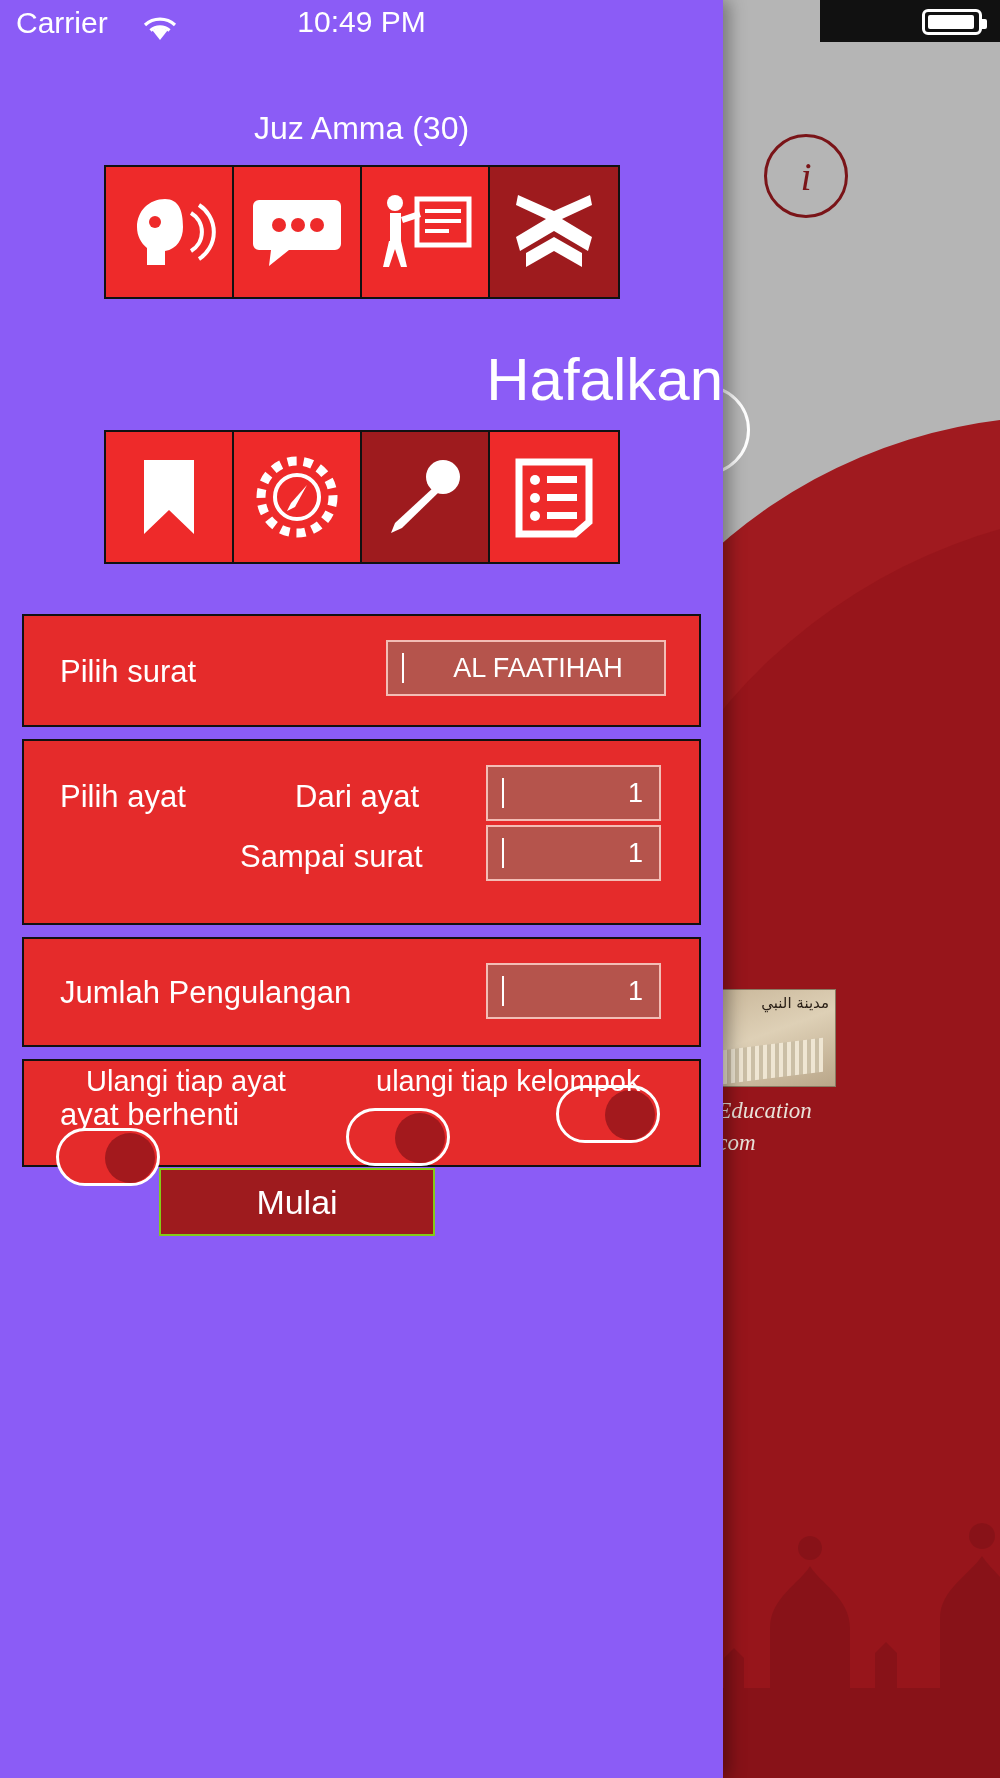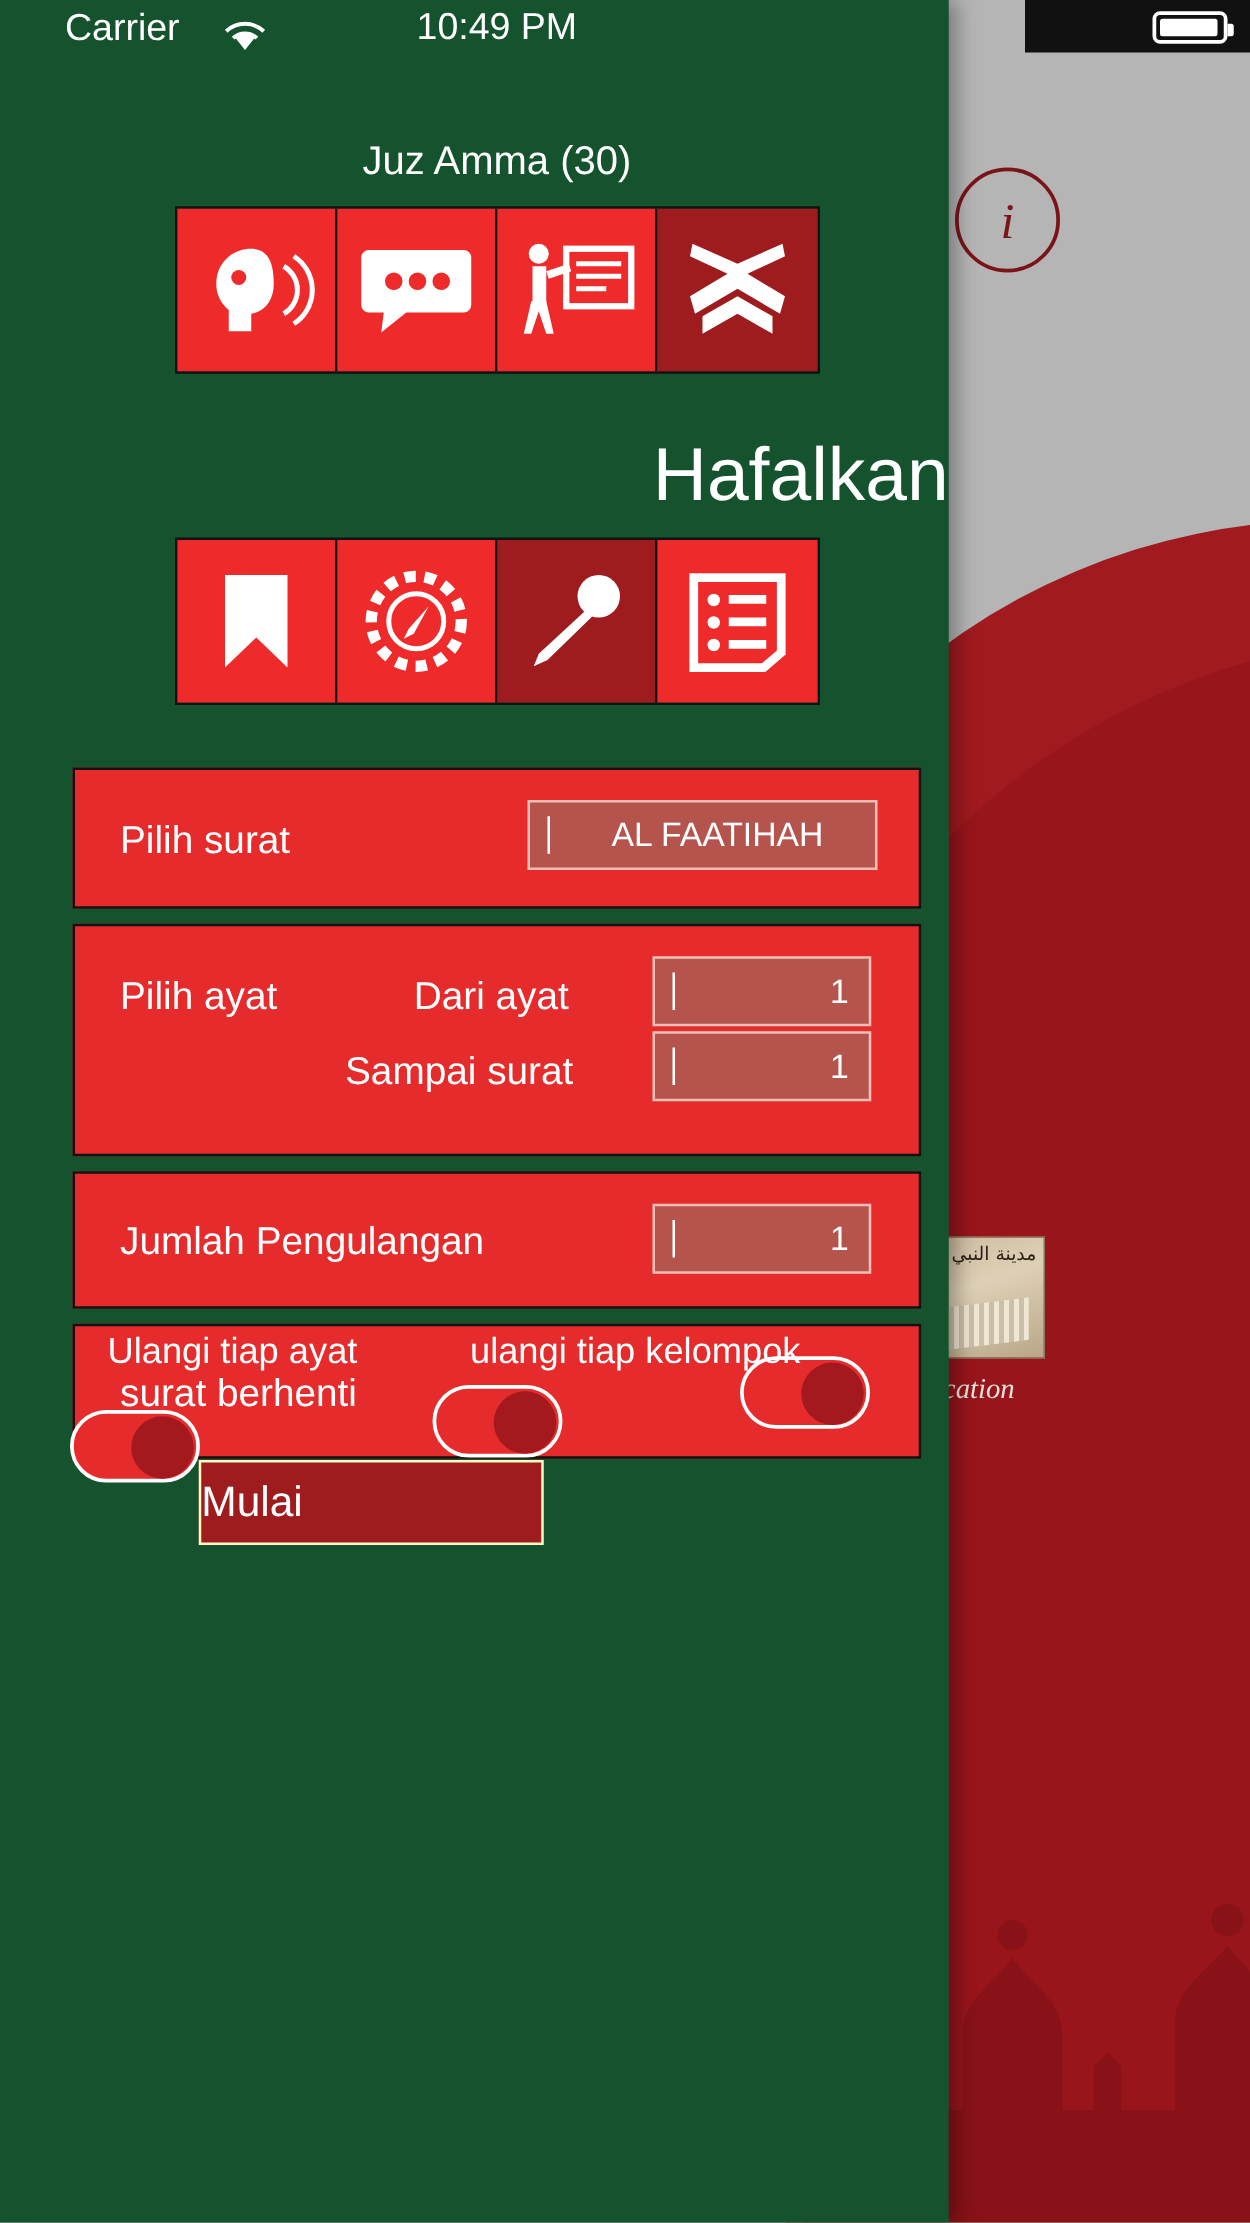--- a/index.html
+++ b/index.html
@@ -65,24 +65,23 @@
   .bg-caption{
     position:absolute;color:#e9e3da;font-family:"Liberation Serif",serif;font-style:italic;font-size:23px;
     white-space:nowrap;
   }
   #bg-cap1{left:700px;top:1098px;}
   #bg-cap2{left:700px;top:1130px;}
 
   
   #drawer{
     position:absolute;left:0;top:0;width:723px;height:1778px;
-    background:#14532d;
+    background:#8b5cf6;
     box-shadow:6px 0 16px rgba(0,0,0,.35);
     overflow:hidden;
-    padding-left:36px;
   }
   
   #statusbar{position:relative;height:52px;color:#fff;}
   #carrier{position:absolute;left:16px;top:6px;font-size:30px;}
   #wifi{position:absolute;left:140px;top:14px;width:40px;height:28px;}
   #clock{position:absolute;left:0;right:0;top:5px;text-align:center;font-size:30px;}
 
   #title{
     margin-top:58px;text-align:center;color:#fff;font-size:32px;
   }
@@ -129,22 +128,22 @@
     border:3px solid #fff;box-sizing:border-box;background:#e52b2b;
   }
   .toggle .knob{
     position:absolute;right:2px;top:2px;width:50px;height:50px;border-radius:50%;
     background:#a3191d;
   }
 
   .sub-lbl{position:absolute;color:#fff;font-size:29px;margin-left:30px;}
   #start-btn{
     position:absolute;left:159px;top:1168px;width:276px;height:68px;
-    background:#9e1b1e;border:2px solid #fef9c3;box-sizing:border-box;
-    color:#fff;font-size:34px;display:flex;align-items:center;justify-content:flex-start;
+    background:#9e1b1e;border:2px solid #84cc16;box-sizing:border-box;
+    color:#fff;font-size:34px;display:flex;align-items:center;justify-content:center;
   }
 </style>
 </head>
 <body>
 
 <div id="bg-layer">
   <div id="bg-grey"></div>
   <div id="bg-curve"></div>
   <div id="bg-curve2"></div>
 
@@ -285,21 +284,21 @@
 
   <div class="panel" id="p-ulang">
     <span class="lbl" style="left:36px;top:36px;">Jumlah Pengulangan</span>
     <div class="field" style="left:462px;top:24px;width:175px;height:56px;">
       <span class="caret"></span>
       <span class="fval">1</span>
     </div>
   </div>
 
   <div class="panel" id="p-berhenti">
-    <span class="lbl" style="left:36px;top:36px;">surat berhenti</span>
+    <span class="lbl" style="left:36px;top:36px;">ayat berhenti</span>
     <div class="toggle" style="left:532px;top:24px;">
       <span class="knob"></span>
     </div>
   </div>
 
   <span class="sub-lbl" style="left:56px;top:1065px;">Ulangi tiap ayat</span>
   <span class="sub-lbl" style="left:346px;top:1065px;">ulangi tiap kelompok</span>
 
   <div class="toggle" style="left:56px;top:1128px;">
     <span class="knob"></span>

